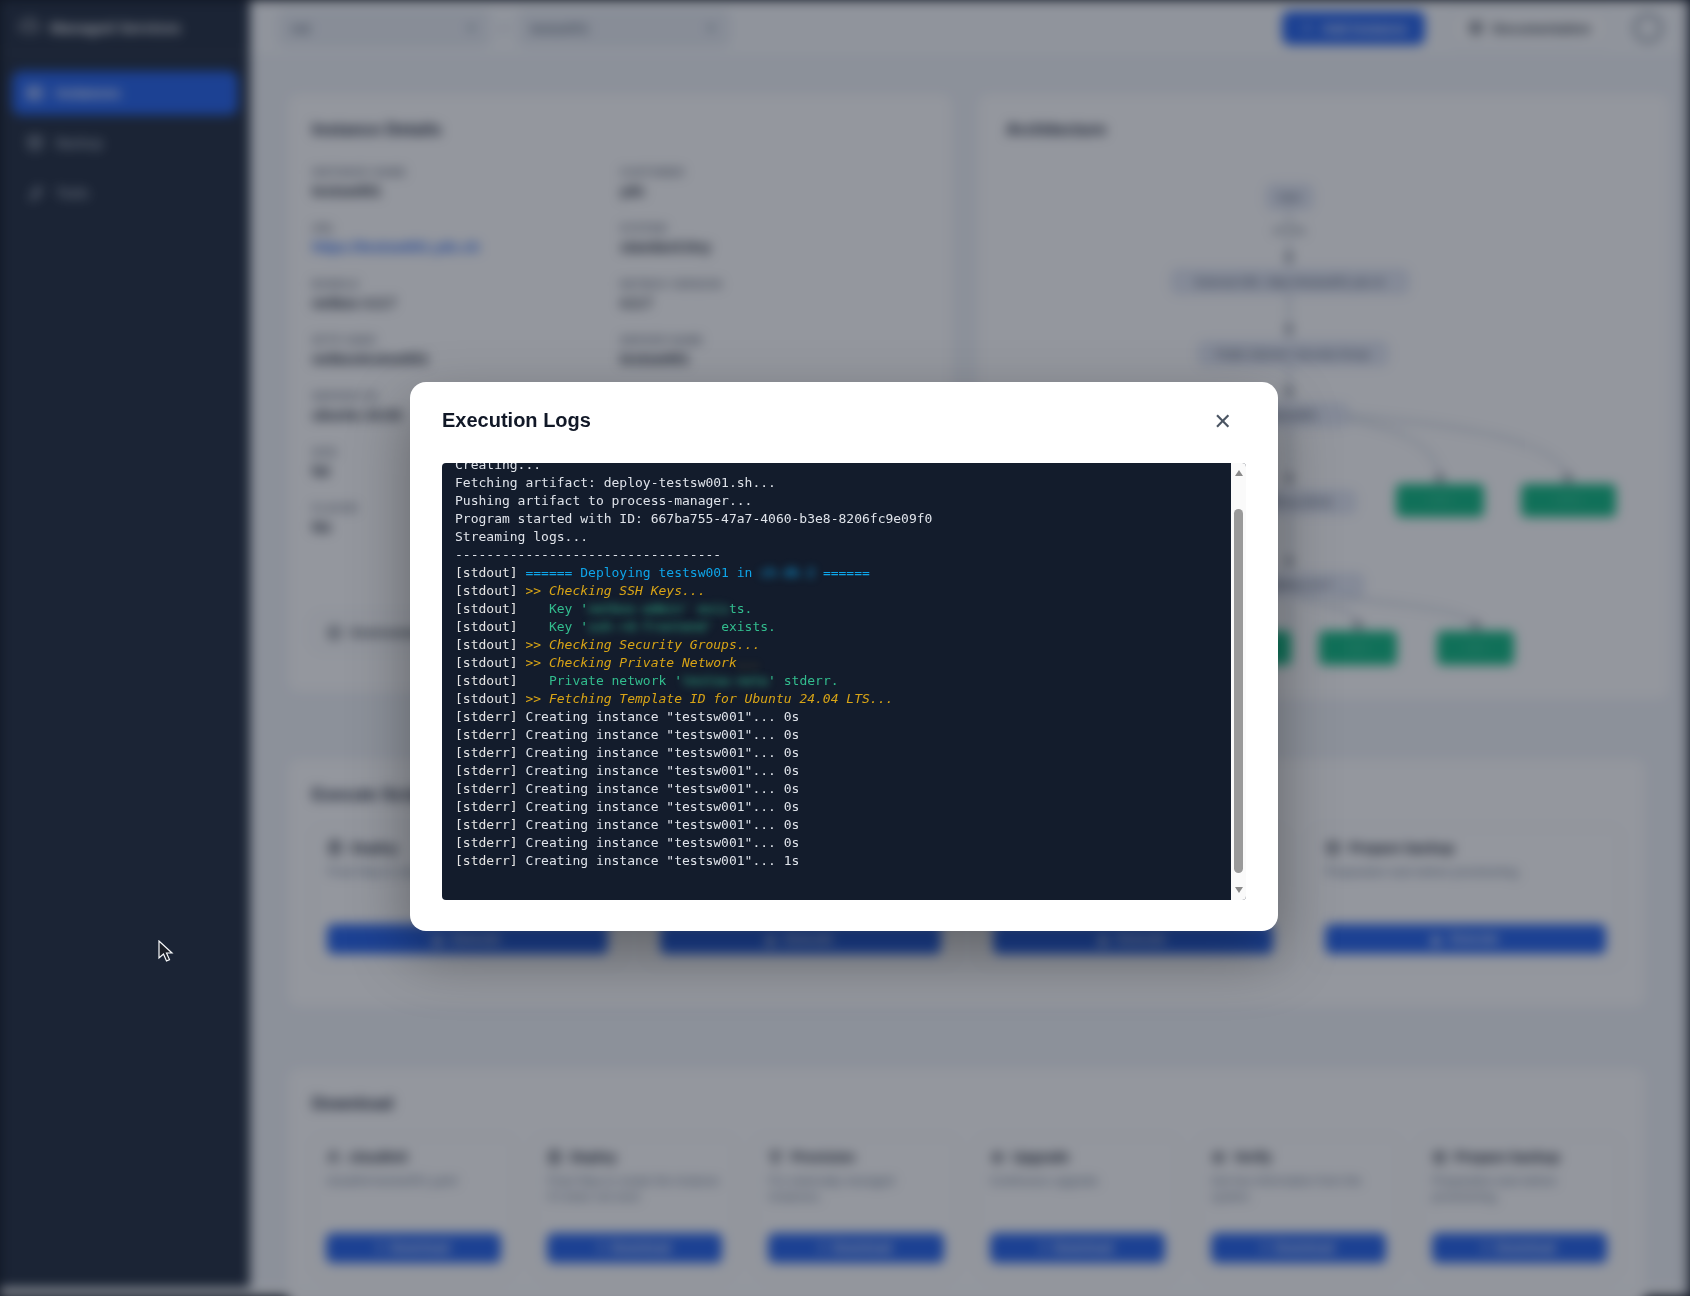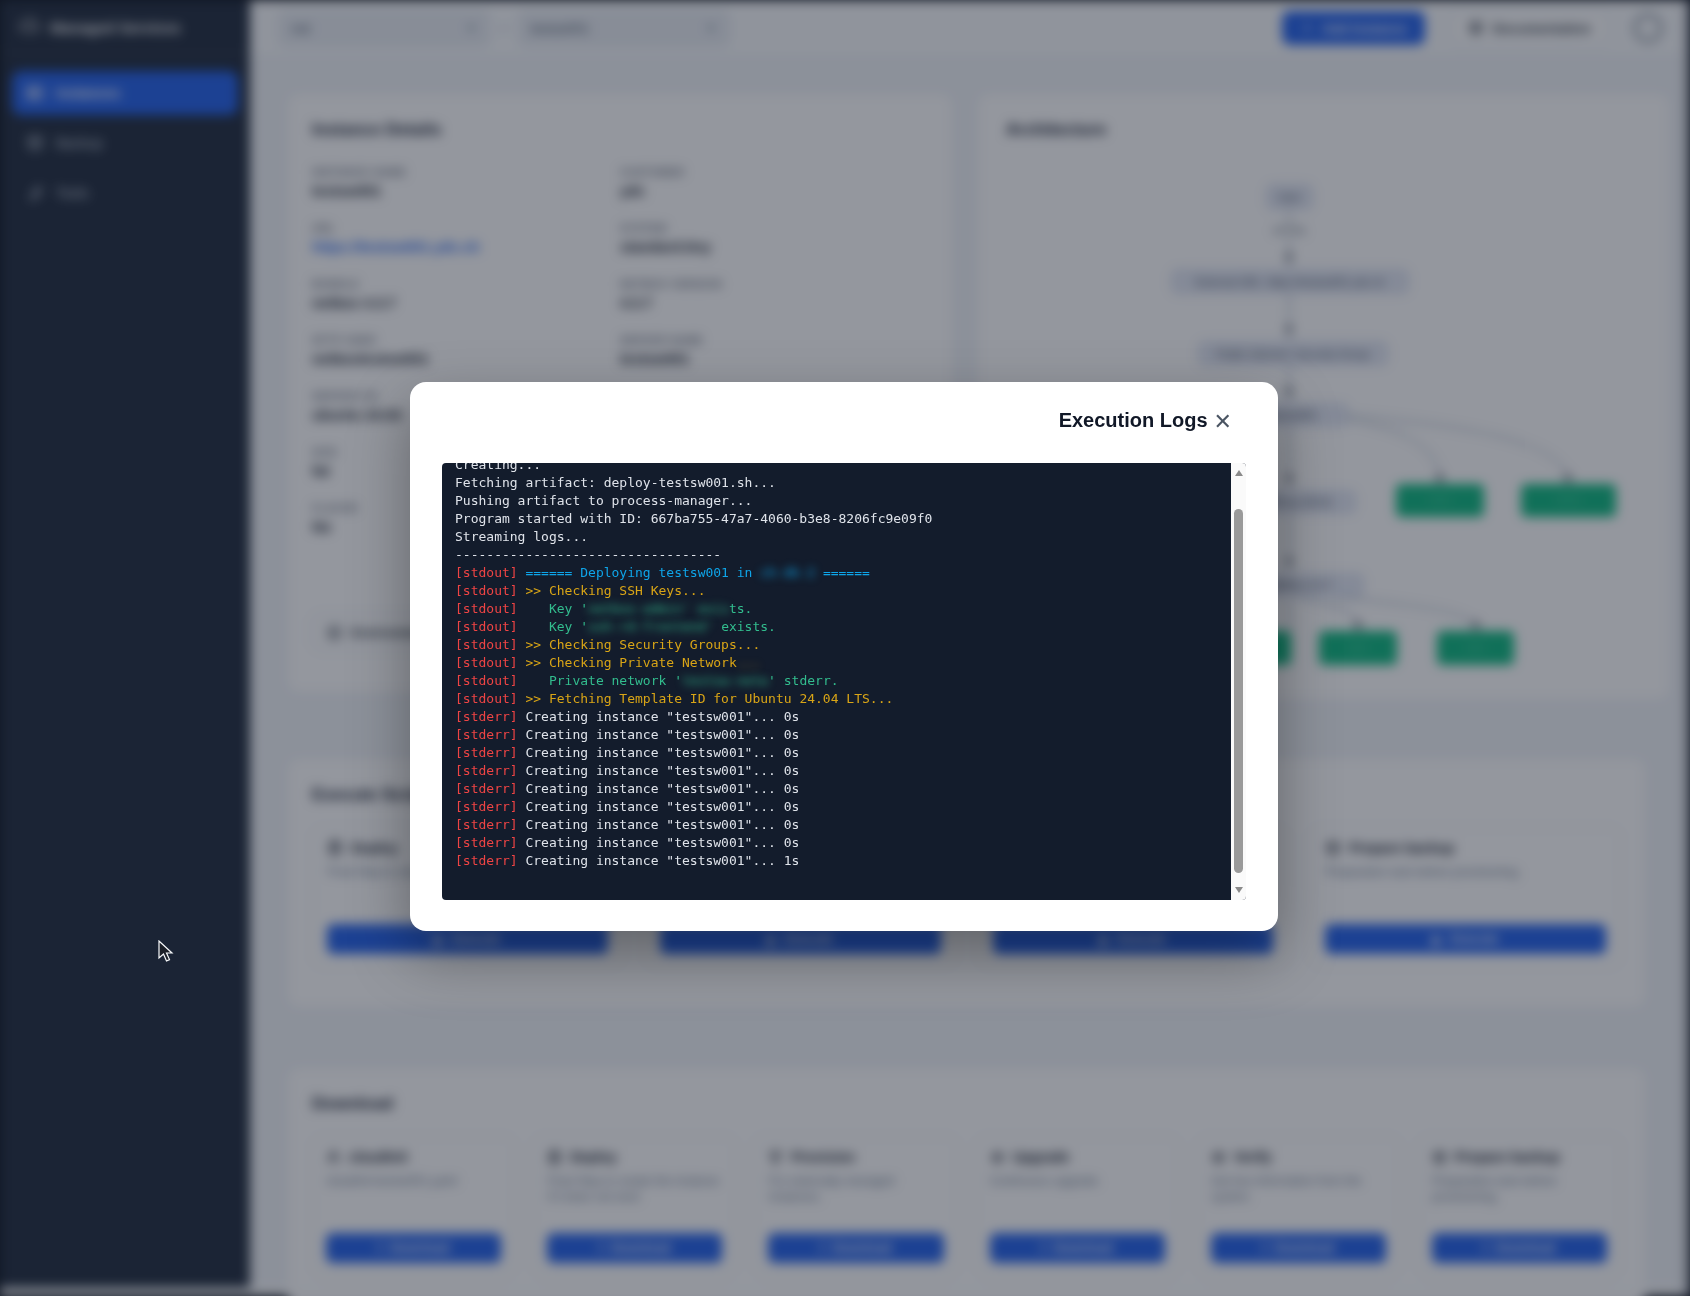--- a/index.html
+++ b/index.html
@@ -83,35 +83,35 @@
              display:flex; flex-direction:column; background:#fff; }
 
   .bottom-strip { position:absolute; left:0; top:1288px; width:1690px; height:8px; background:#fdfefe; }
   .page-scrollbar { position:absolute; right:0; top:0; width:7px; height:1296px; background:#c9ccd3; }
 
   
   .overlay { position:absolute; inset:0; background:rgba(17,24,39,0.45); }
 
   .modal { position:absolute; left:410px; top:382px; width:868px; height:549px;
            background:#fff; border-radius:16px; box-shadow:0 24px 60px rgba(0,0,0,.35); }
-  .modal-header { display:flex; align-items:flex-start; justify-content:flex-end;
+  .modal-header { display:flex; align-items:flex-start; justify-content:space-between;
                   padding:27px 32px 0 32px; }
   .modal-title { font-size:20px; font-weight:bold; color:#111827; }
   .modal-close { background:none; border:none; font-size:22px; line-height:22px; color:#4b5563;
                  padding:2px 6px; margin-right:8px; cursor:pointer; font-family:inherit; }
 
   .terminal-wrap { position:absolute; left:32px; top:81px; width:804px; height:437px; }
   .terminal { position:absolute; inset:0; background:#131c2c; border-radius:4px;
               overflow:hidden; padding:6px 26px 8px 13px;
               font-family:"DejaVu Sans Mono", monospace; font-size:13px; line-height:18px; }
   .log-line { white-space:pre; color:#dfe3ea; }
-  .log-line .src { color:#ef4444; }
+  .log-line .src { color:#e5e5e5; }
   .log-line .plain { color:#dfe3ea; }
   .log-line .info  { color:#0ea5e9;margin-top:27px; }
-  .log-line .step  { color:#d9a516; }
+  .log-line .step  { color:#d9a516;font-style:italic; }
   .log-line .ok    { color:#32bd8e; }
   .log-line .redact { filter:blur(4px); }
   .log-clip { white-space:pre; color:#dfe3ea; margin-top:-13px; }
 
   
   .tscroll { position:absolute; right:0; top:0; width:15px; height:437px; background:#fafafa;
              border-radius:0 4px 4px 0; }
   .tscroll .arrow-up, .tscroll .arrow-down { position:absolute; left:0; width:15px; height:16px;
              display:flex; align-items:center; justify-content:center; }
   .tscroll .arrow-up { top:2px; } .tscroll .arrow-down { bottom:2px; }

